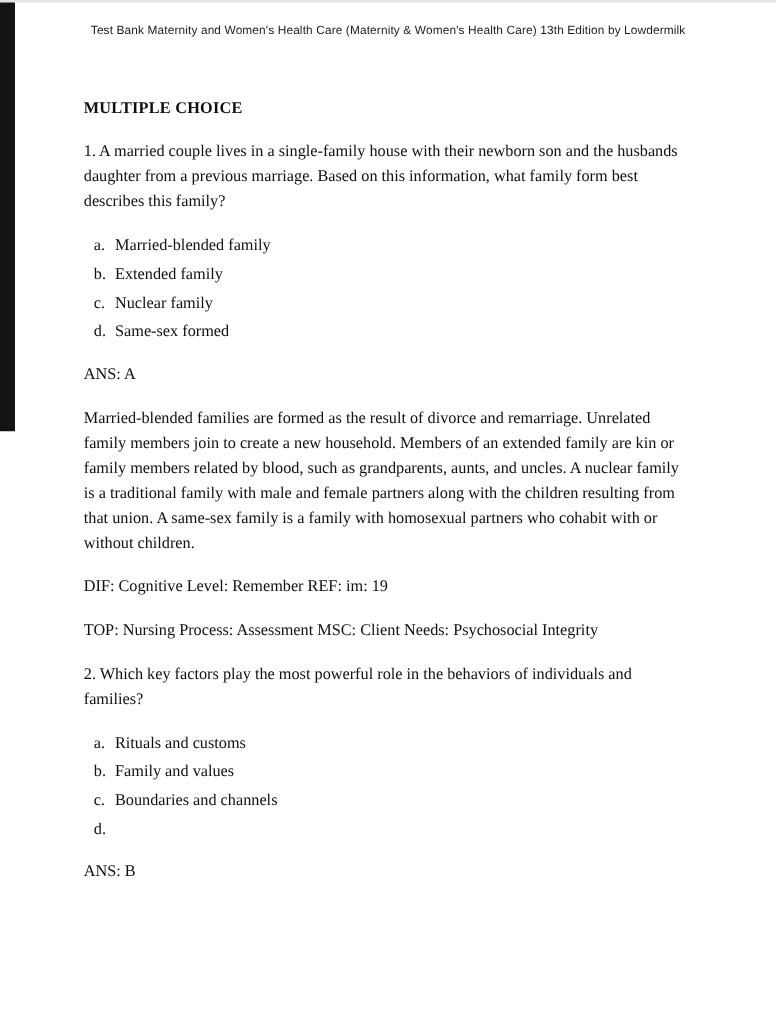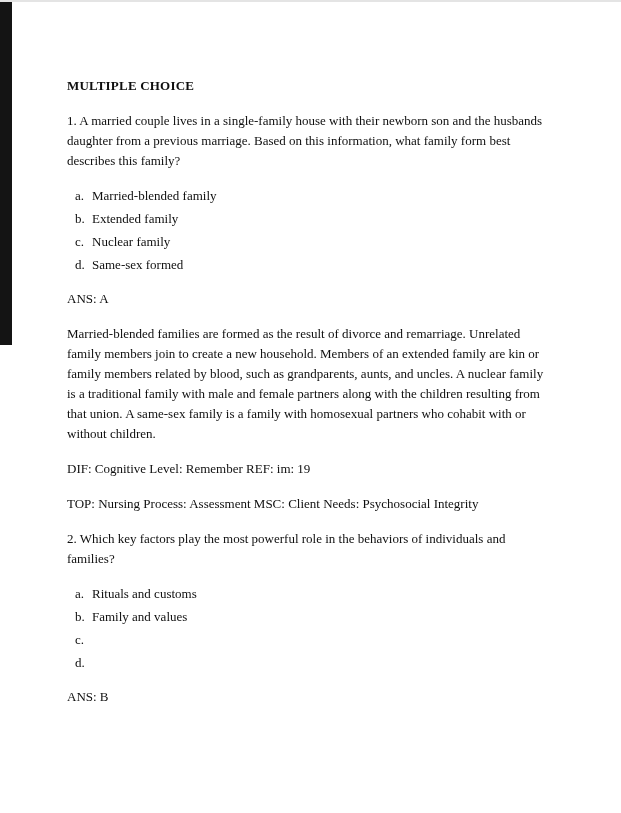--- a/index.html
+++ b/index.html
@@ -80,20 +80,21 @@
 </style>
 </head>
 <body>
 
 <div class="page">
 
   <div class="top-border" style="background: rgb(228, 228, 228);"></div>
 
   <div class="left-bar" style="background: rgb(20, 20, 20);"></div>
 
+  <div class="doc-header">Test Bank Maternity and Women's Health Care (Maternity &amp; Women's Health Care) 13th Edition by Lowdermilk</div>
 
   <div class="content">
 
 
     <p class="section-heading">MULTIPLE CHOICE</p>
 
     <p class="question-text"><span>1.</span> <span>A married couple lives in a single-family house with their newborn son and the husbands daughter from a previous marriage. Based on this information, what family form best describes this family?</span></p>
 
     <ul class="options">
       <li>
@@ -128,20 +129,21 @@
       <li>
         <span class="opt-letter">a.</span>
         <span>Rituals and customs</span>
       </li>
       <li>
         <span class="opt-letter">b.</span>
         <span>Family and values</span>
       </li>
       <li>
         <span class="opt-letter">c.</span>
+        <span>Boundaries and channels</span>
       </li>
       <li>
         <span class="opt-letter">d.</span>
       </li>
     </ul>
 
     <p>ANS: B</p>
 
   </div>
 </div>

